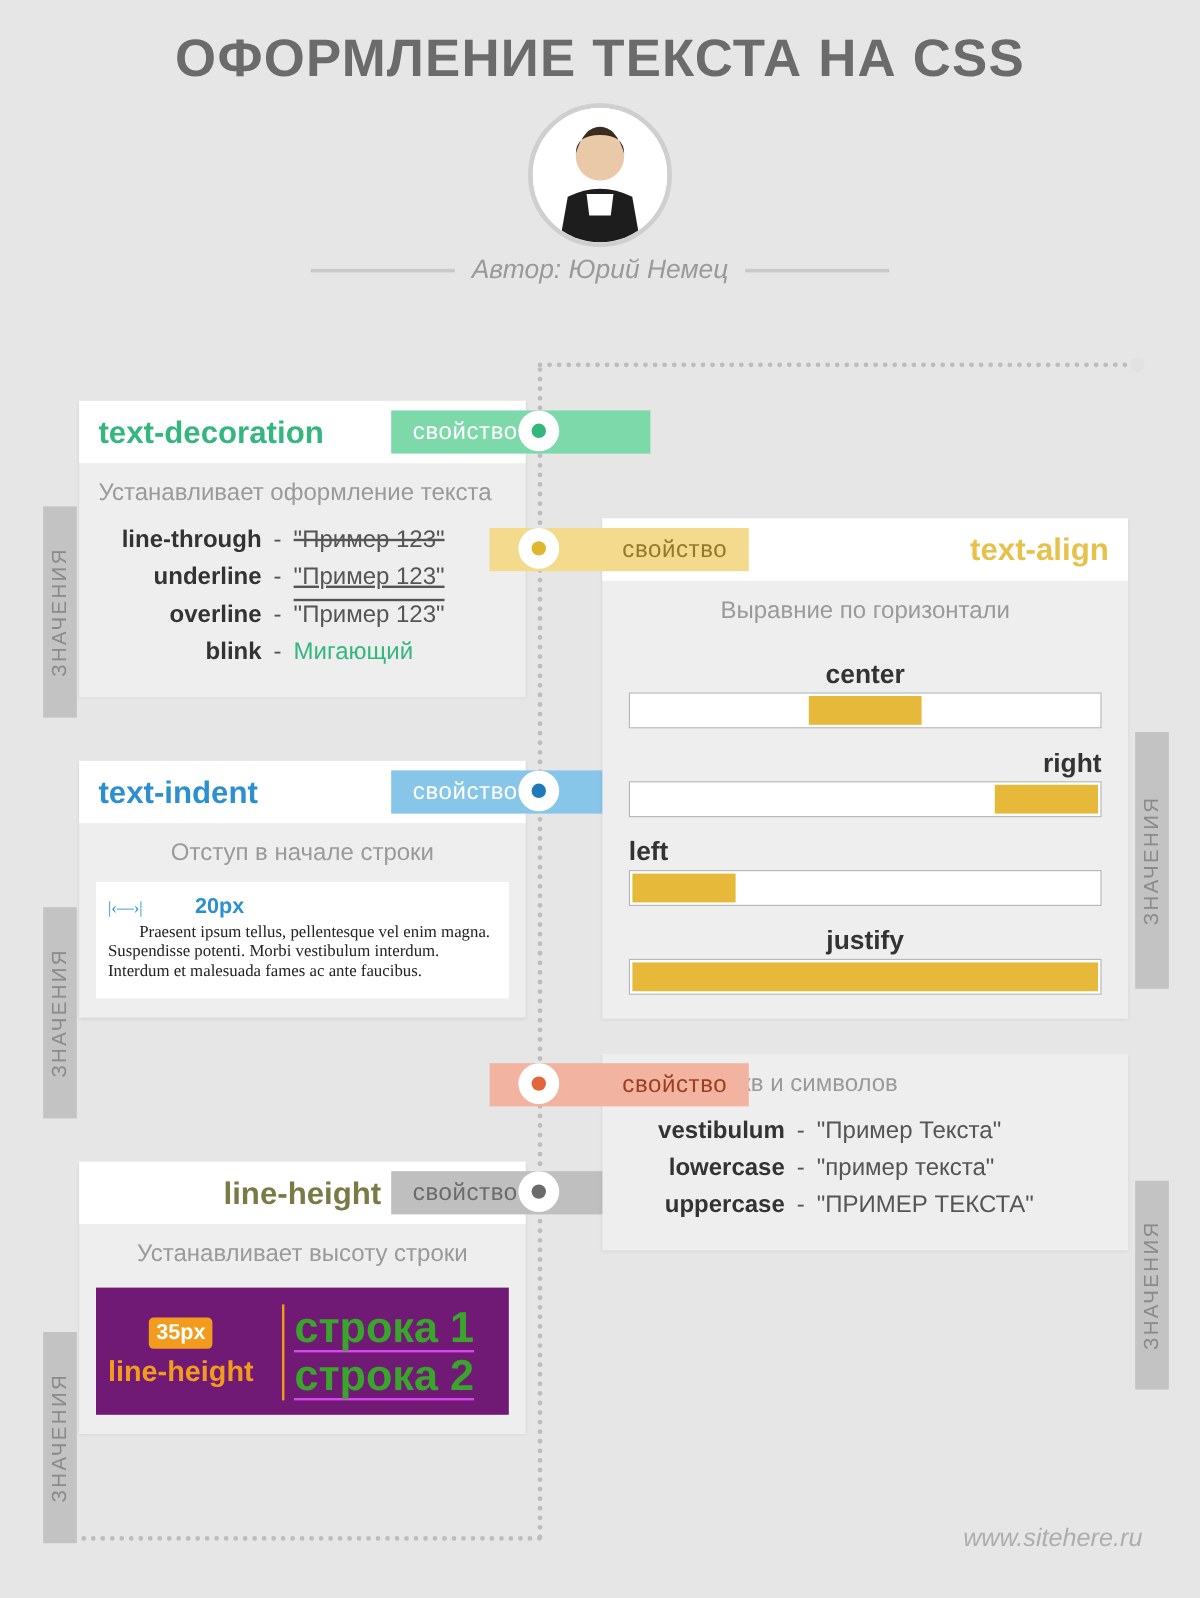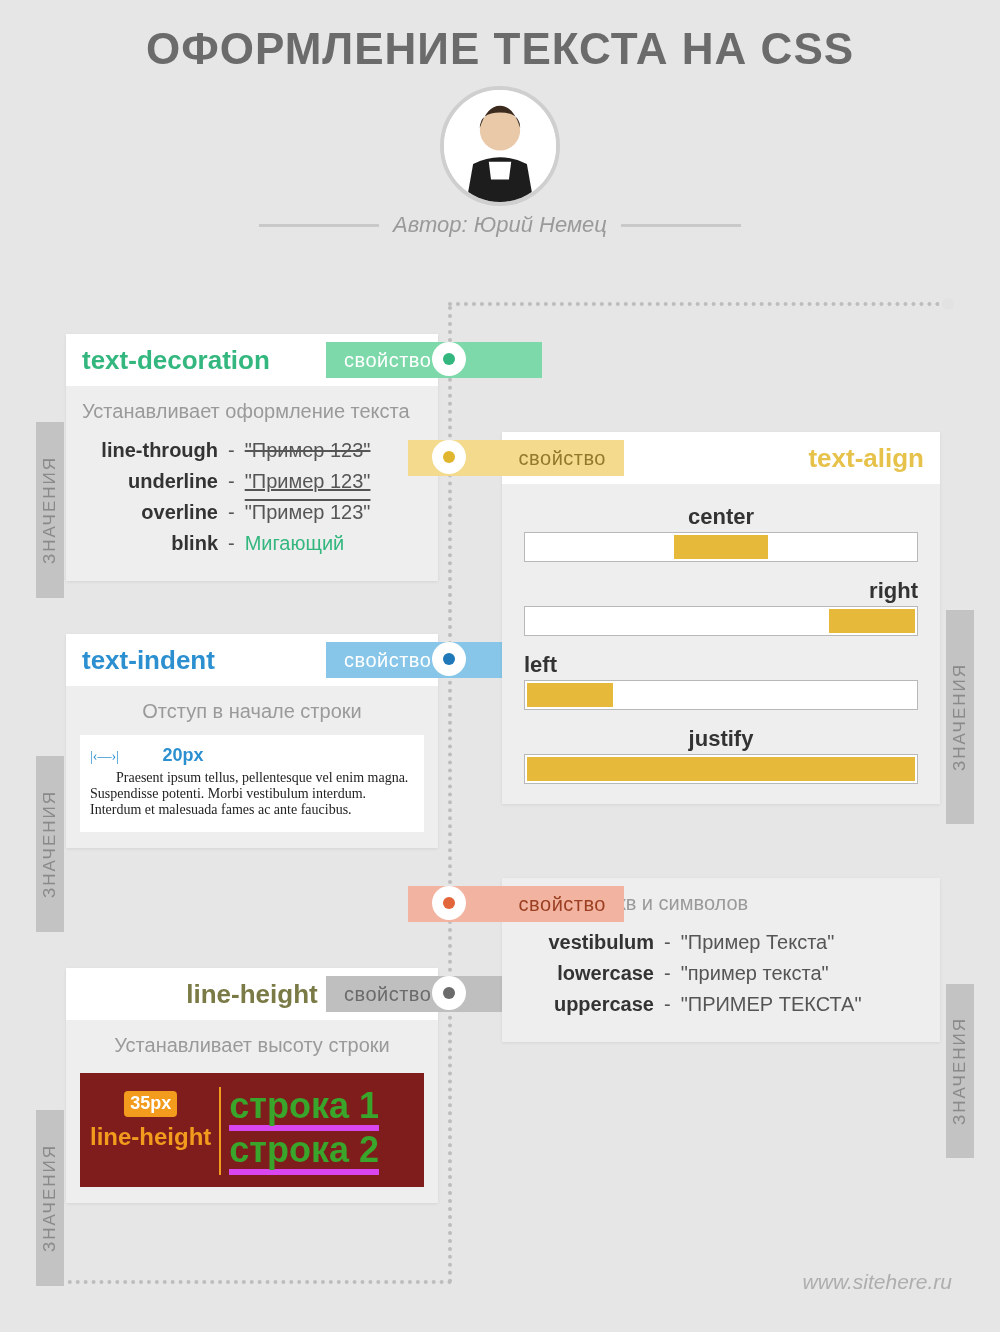--- a/index.html
+++ b/index.html
@@ -110,25 +110,25 @@
     font-family:Georgia,serif;font-size:14px;color:#222;
   }
   .indent-marker{color:#2c90d0;font-weight:700;margin-left:40px;font-size:18px;font-family:Arial}
   .indent-arrow{color:#2c90d0;font-size:14px}
   
   #c3{left:66px;top:968px;width:372px}
   #c3 .head{color:#7a7a46}
   #c3 .tag{left:100%;margin-left:-112px;background:#bfbfbf;color:#6b6b6b;width:180px}
   #d3{left:432px;top:976px}#d3::after{background:#6b6b6b}
   #vl3{left:36px;top:1110px;height:152px}
-  .lh-box{margin:8px 14px 16px;background:#7f1d1d;padding:14px 10px 12px;display:flex;gap:8px;}
+  .lh-box{margin:8px 14px 16px;background:#701a75;padding:14px 10px 12px;display:flex;gap:24px;align-items:center}
   .lh-left{color:#f29b1d;font-weight:800;font-size:24px;text-align:center;line-height:1.2}
   .lh-badge{background:#f29b1d;color:#fff;font-size:18px;border-radius:4px;padding:2px 6px;display:inline-block;margin-bottom:6px}
   .lh-right{color:#39a62b;font-weight:800;font-size:36px;line-height:1.05;border-left:2px solid #f29b1d;padding-left:8px}
-  .lh-right div{border-bottom:6px solid #d946ef}
+  .lh-right div{border-bottom:2px solid #d946ef}
   
   #c4{left:502px;top:432px;width:438px}
   #c4 .head{justify-content:flex-end;color:#e6c24b}
   #c4 .tag{right:100%;margin-right:-122px;background:#f3da8c;color:#927a2b;width:180px;text-align:right}
   #d4{left:432px;top:440px}#d4::after{background:#e0b52f}
   #vl4{left:946px;top:610px;height:190px}
   .align-block{padding:4px 22px 20px}
   .align-lbl{font-weight:700;color:#333;font-size:22px;margin-top:16px}
   .bar{height:28px;border:1px solid #b8b8b8;margin-top:2px;background:#fff;position:relative}
   .fill{position:absolute;top:2px;bottom:2px;background:#e7b93a}
@@ -225,20 +225,21 @@
       <div>строка 2</div>
     </div>
   </div>
 </div>
 <div id="vl3" class="vlabel">ЗНАЧЕНИЯ</div>
 
 <div id="d4" class="dot"></div>
 <div id="c4" class="card">
   <div class="tag">свойство</div>
   <div class="head">text-align</div>
+  <div class="desc" style="text-align:center">Выравние по горизонтали</div>
   <div class="align-block">
     <div class="align-lbl" style="text-align:center">center</div>
     <div class="bar">
         <div class="fill" style="left:38%;right:38%"></div>
       </div>
     <div class="align-lbl" style="text-align:right">right</div>
     <div class="bar">
         <div class="fill" style="right:2px;width:22%"></div>
       </div>
     <div class="align-lbl" style="text-align:left">left</div>

